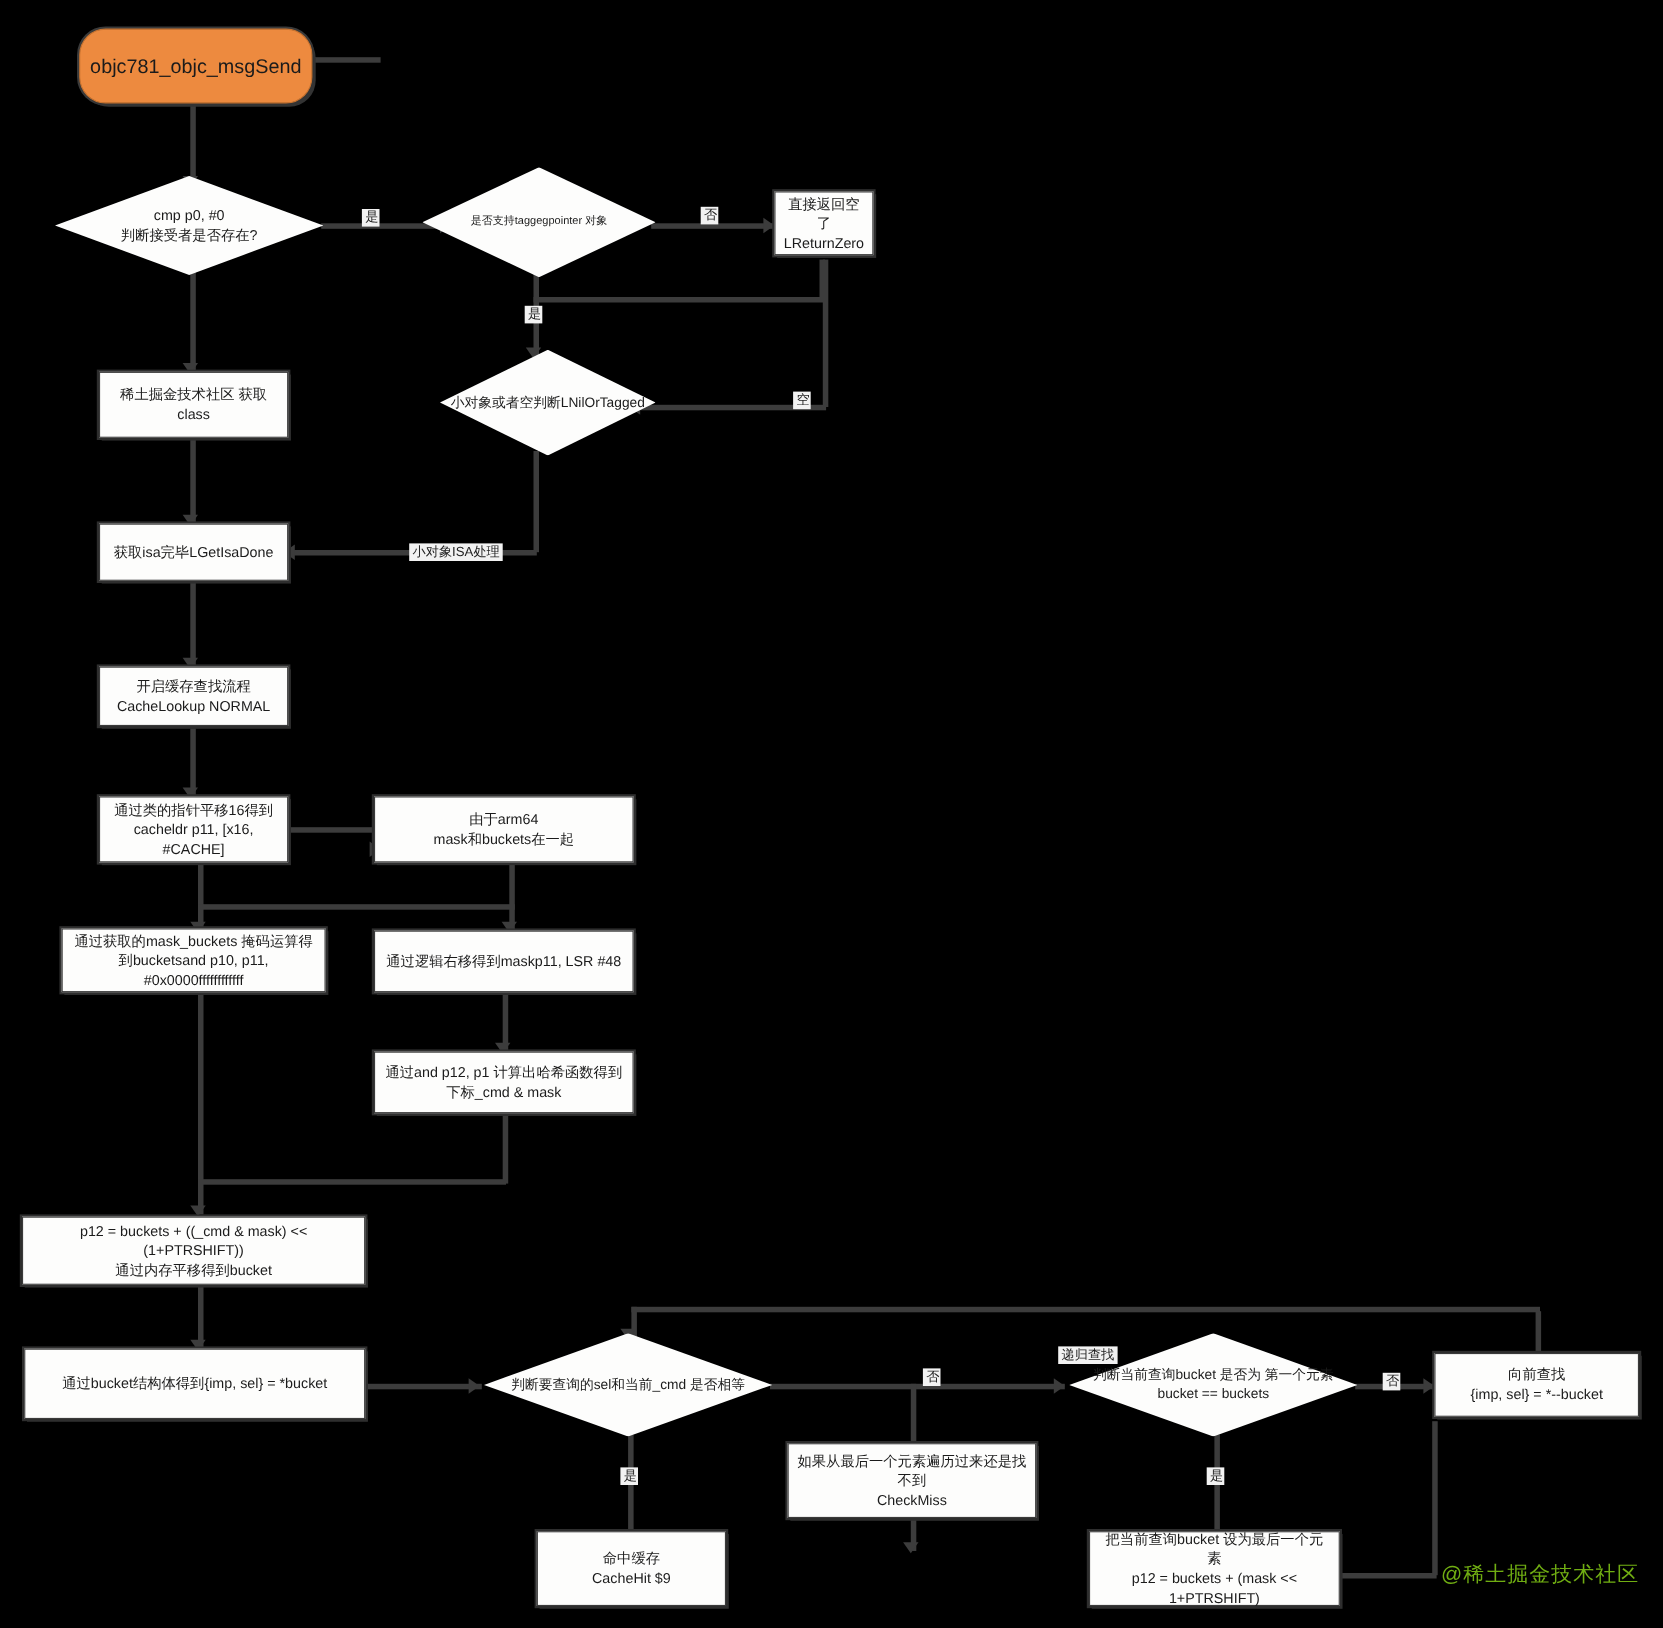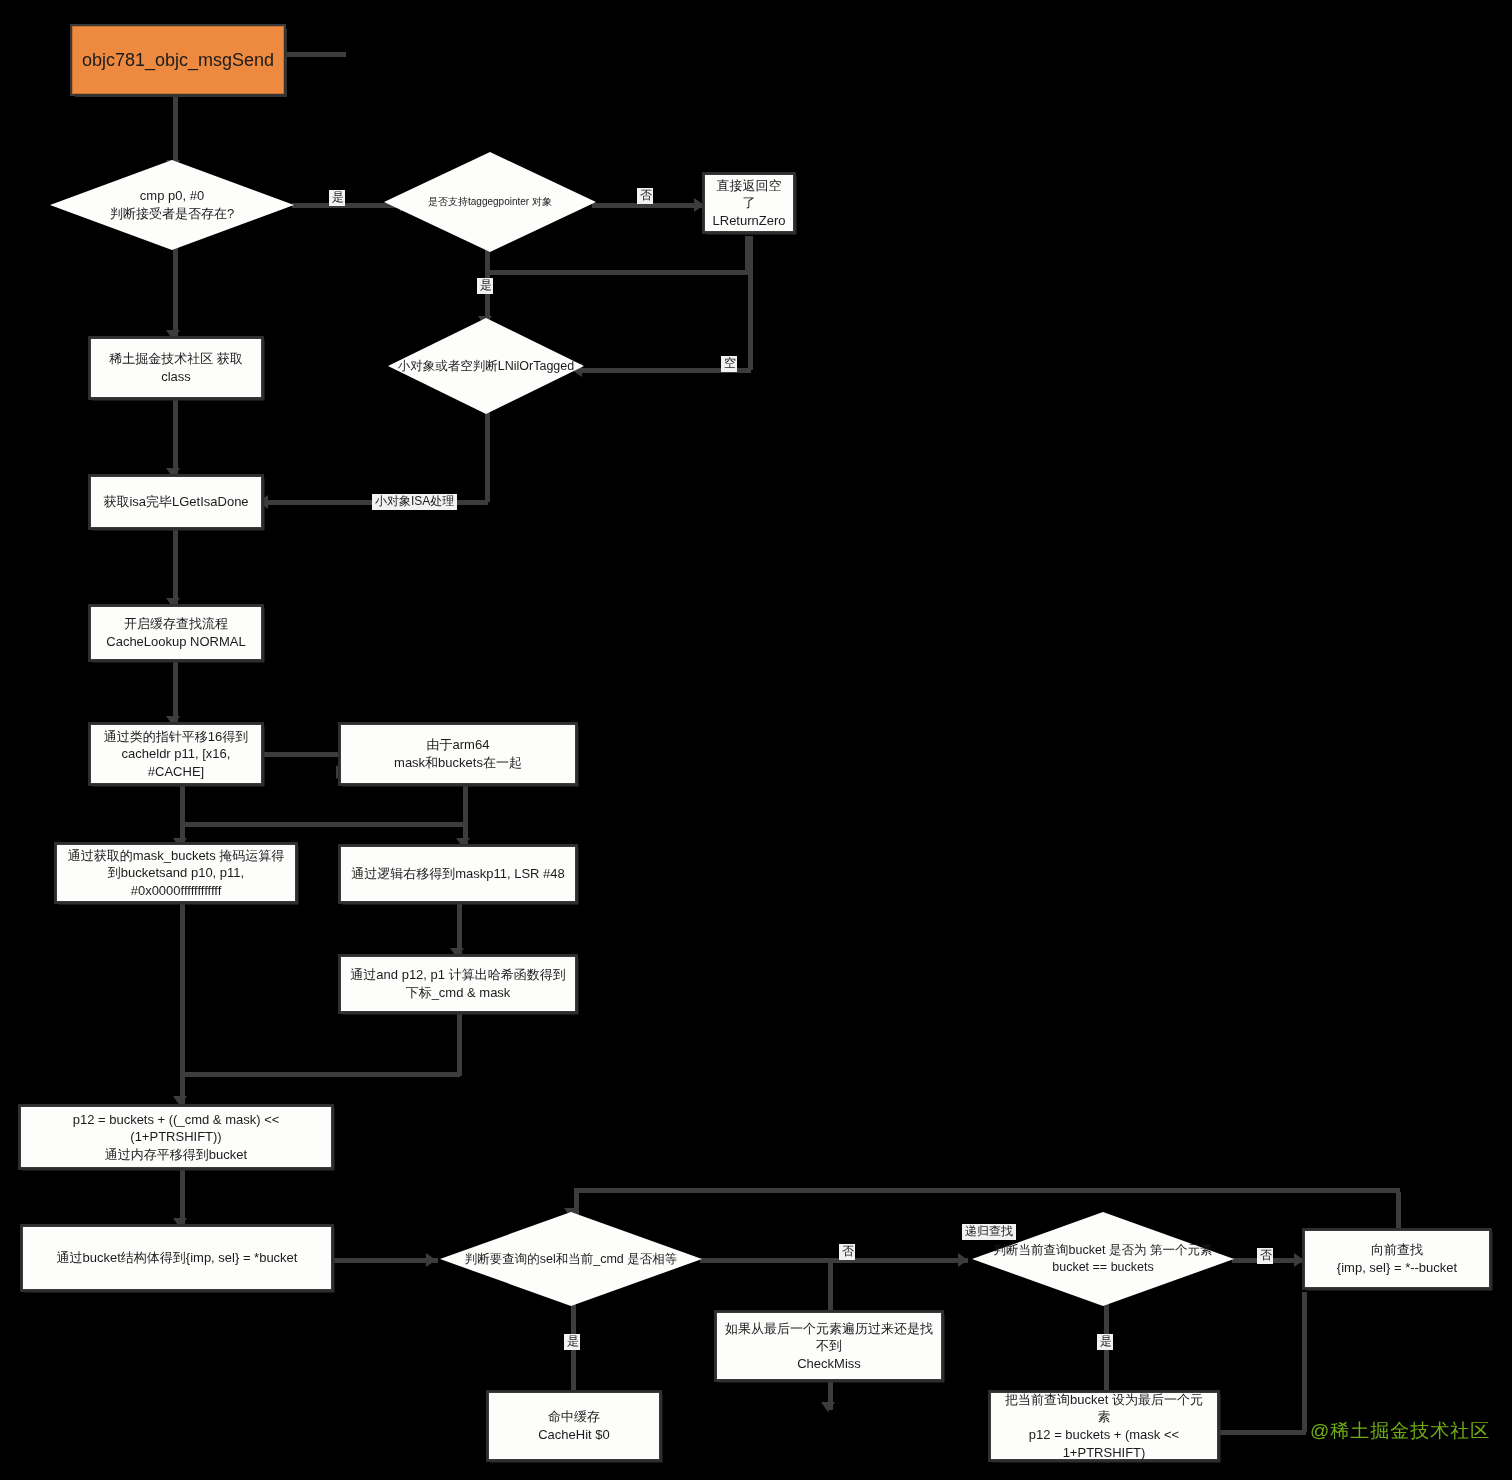--- a/index.html
+++ b/index.html
@@ -31,20 +31,21 @@
     padding: 4px 8px;
     white-space: pre-line;
     z-index: 5;
   }
   .node.start {
     background: #ED8A3F;
     border-color: #c9732f;
     color: #1b1b1b;
     font-size: 18px;
     box-shadow: 3px 3px 0 0 #333, 0 0 0 2px #3a3a3a;
+    border-radius: 24px;
   }
   
   .diamond {
     position: absolute;
     z-index: 4;
   }
   .diamond .shape {
     position: absolute;
     inset: 0;
     background: #fdfdfc;
@@ -207,21 +208,21 @@
   </div>
 
   <div class="diamond" style="left:384px; top:152px; width:212px; height:100px;">
     <div class="shape"></div>
     <div class="dlabel" style="font-size:10px;">是否支持taggegpointer 对象</div>
   </div>
 
   <div class="node" style="left:704px; top:174px; width:90px; height:58px;">直接返回空了
 LReturnZero</div>
 
-  <div class="diamond" style="left:388px; top:318px; width:196px; height:96px;">
+  <div class="diamond" style="left:400px; top:318px; width:196px; height:96px;">
     <div class="shape"></div>
     <div class="dlabel" style="font-size:12.5px;">小对象或者空判断LNilOrTagged</div>
   </div>
 
   <div class="node" style="left:90px; top:338px; width:172px; height:60px;">稀土掘金技术社区 获取class</div>
 
   <div class="node" style="left:90px; top:476px; width:172px; height:52px;">获取isa完毕LGetIsaDone</div>
 
   <div class="node" style="left:90px; top:606px; width:172px; height:54px;">开启缓存查找流程
 CacheLookup NORMAL</div>
@@ -250,21 +251,21 @@
 
   <div class="diamond" style="left:440px; top:1212px; width:262px; height:94px;">
     <div class="shape"></div>
     <div class="dlabel" style="font-size:12.5px;">判断要查询的sel和当前_cmd 是否相等</div>
   </div>
 
   <div class="node" style="left:1304px; top:1230px; width:186px; height:58px;">向前查找
 {imp, sel} = *--bucket</div>
 
   <div class="node" style="left:488px; top:1392px; width:172px; height:68px;">命中缓存
-CacheHit $0</div>
+CacheHit $9</div>
 
   <div class="node" style="left:716px; top:1312px; width:226px; height:68px;">如果从最后一个元素遍历过来还是找不到
 CheckMiss</div>
 
   <div class="node" style="left:990px; top:1392px; width:228px; height:68px;">把当前查询bucket 设为最后一个元素
 p12 = buckets + (mask &lt;&lt; 1+PTRSHIFT)</div>
 
   <div class="elabel narrow" style="left:329px; top:190px;">是</div>
   <div class="elabel narrow" style="left:637px; top:188px;">否</div>
   <div class="elabel narrow" style="left:477px; top:278px;">是</div>

